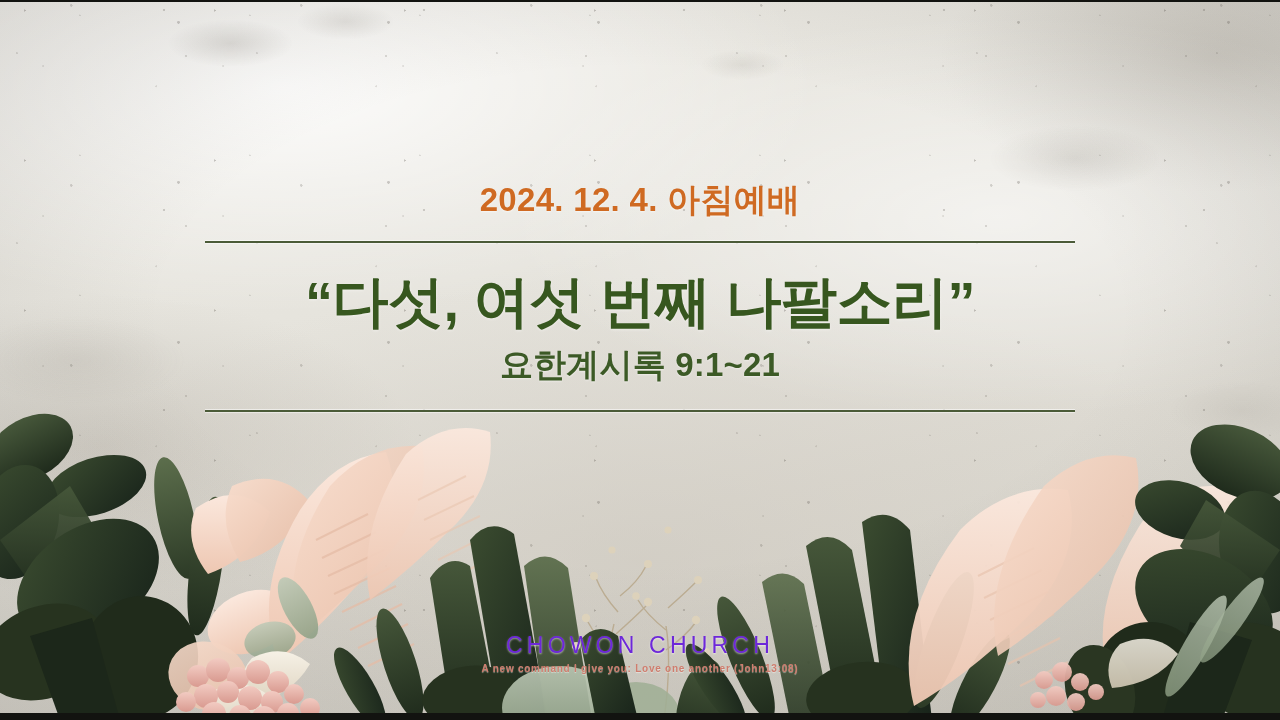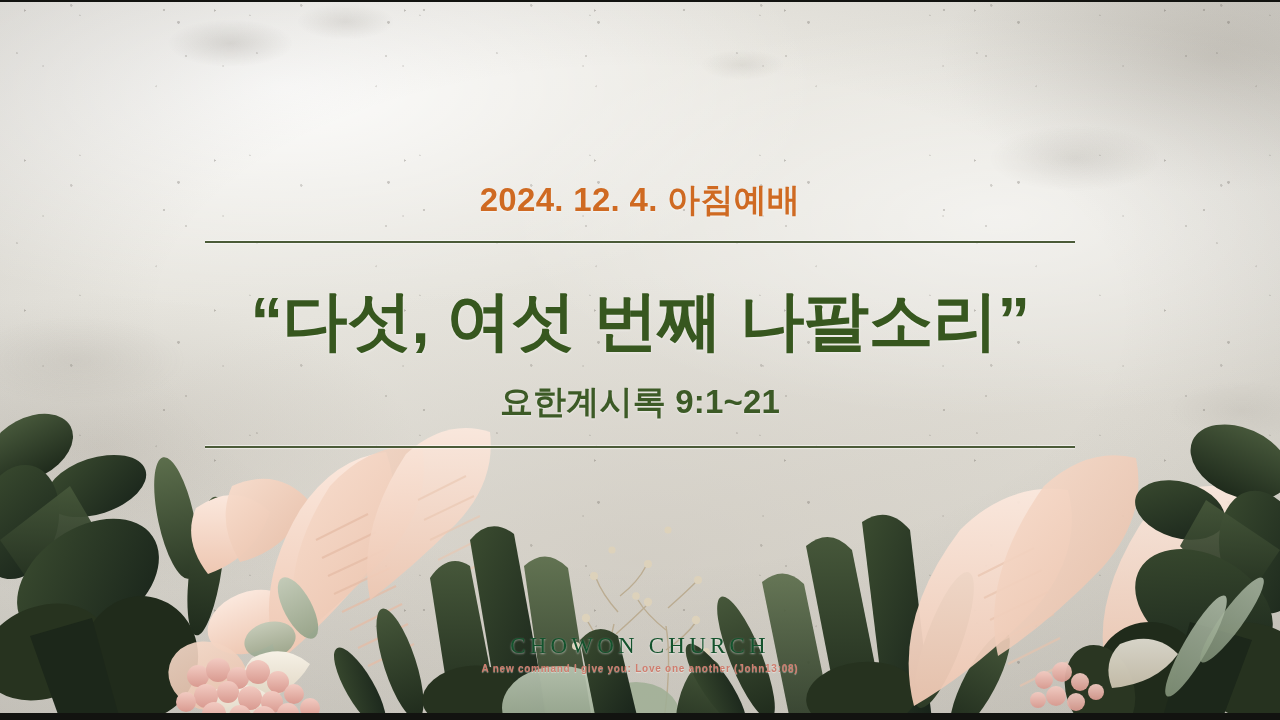--- a/index.html
+++ b/index.html
@@ -84,56 +84,56 @@
     margin:0 auto;
     background:linear-gradient(to bottom,
         rgba(255,255,255,.55) 0 1px,
         #4b5b38 1px 3px);
     box-shadow:0 1px 1px rgba(255,255,255,.5);
   }
   .rule.top    { margin-top:21px; }
   .rule.bottom { margin-top:24px; }
 
   .sermon-title {
-    font-size:65px;
+    font-size:56px;
     font-weight:700;
     letter-spacing:-0.5px;
     color:#37571f;
     line-height:1.18;
-    margin-top:40px;
+    margin-top:26px;
     text-shadow:0 1px 3px rgba(255,255,255,.45);
   }
 
   .scripture {
     font-size:33px;
     font-weight:700;
     letter-spacing:.2px;
     color:#3c5a26;
     line-height:1.2;
-    margin-top:22px;
+    margin-top:10px;
     text-shadow:0 1px 2px rgba(255,255,255,.5);
   }
 
   
   .foliage { position:absolute; left:0; right:0; bottom:0; height:330px; z-index:20; }
   .foliage svg { display:block; width:1280px; height:330px; }
 
   
   .logo {
     position:absolute;
     left:0; right:0;
     top:634px;
     text-align:center;
     z-index:60;
   }
   .logo-name {
-    font-family:Liberation Serif, serif;
+    font-family:Liberation Sans, sans-serif;
     font-size:23px;
     letter-spacing:4.2px;
-    color:#14532d;
+    color:#6d28d9;
     line-height:1;
     text-shadow:0 1px 2px rgba(255,255,255,.6);
   }
   .logo-tagline {
     margin-top:7px;
     font-size:10px;
     font-weight:700;
     letter-spacing:.75px;
     color:#cf7d6e;
     line-height:1;

